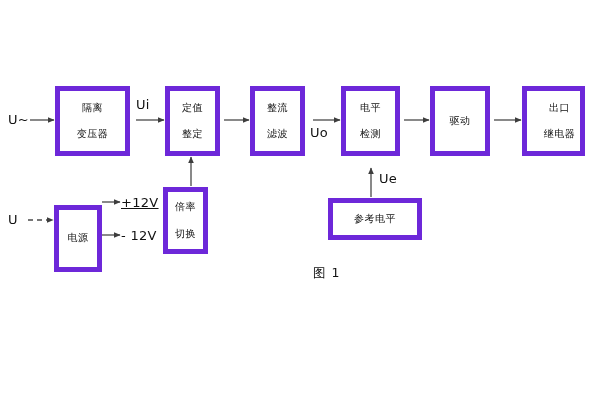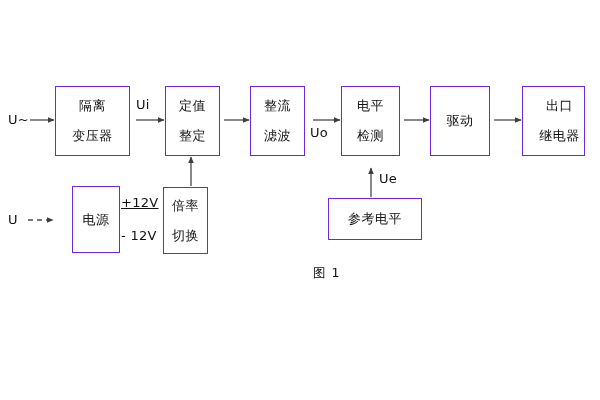--- a/index.html
+++ b/index.html
@@ -16,27 +16,27 @@
   }
   #canvas {
     position: relative;
     width: 600px;
     height: 400px;
     background: #ffffff;
   }
   .blk {
     position: absolute;
     box-sizing: border-box;
-    border: 1px solid #6d28d9;
+    border: 5px solid #6d28d9;
     background: #ffffff;
     display: flex;
     flex-direction: column;
     align-items: center;
     justify-content: center;
-    font-size: 13px;
+    font-size: 10px;
     line-height: 1.05;
     color: #111111;
     letter-spacing: 0.5px;
   }
   .blk .ln {
     display: block;
     white-space: nowrap;
   }
   .blk.two .ln + .ln {
     margin-top: 16px;
@@ -111,21 +111,21 @@
         <span class="ln">电平</span>
         <span class="ln">检测</span>
       </div>
       <div class="blk" style="left: 430px; top: 86px; width: 60px; height: 70px;">
         <span class="ln">驱动</span>
       </div>
       <div class="blk two" style="left: 522px; top: 86px; width: 63px; height: 70px; padding-left: 12px;">
         <span class="ln">出口</span>
         <span class="ln">继电器</span>
       </div>
-      <div class="blk" style="left: 54px; top: 186px; width: 48px; height: 67px; margin-left: 18px;">
+      <div class="blk" style="left: 54px; top: 205px; width: 48px; height: 67px;">
         <span class="ln">电源</span>
       </div>
       <div class="blk two" style="left: 163px; top: 187px; width: 45px; height: 67px;">
         <span class="ln">倍率</span>
         <span class="ln">切换</span>
       </div>
       <div class="blk" style="left: 328px; top: 198px; width: 94px; height: 42px;">
         <span class="ln">参考电平</span>
       </div>
     </div>

